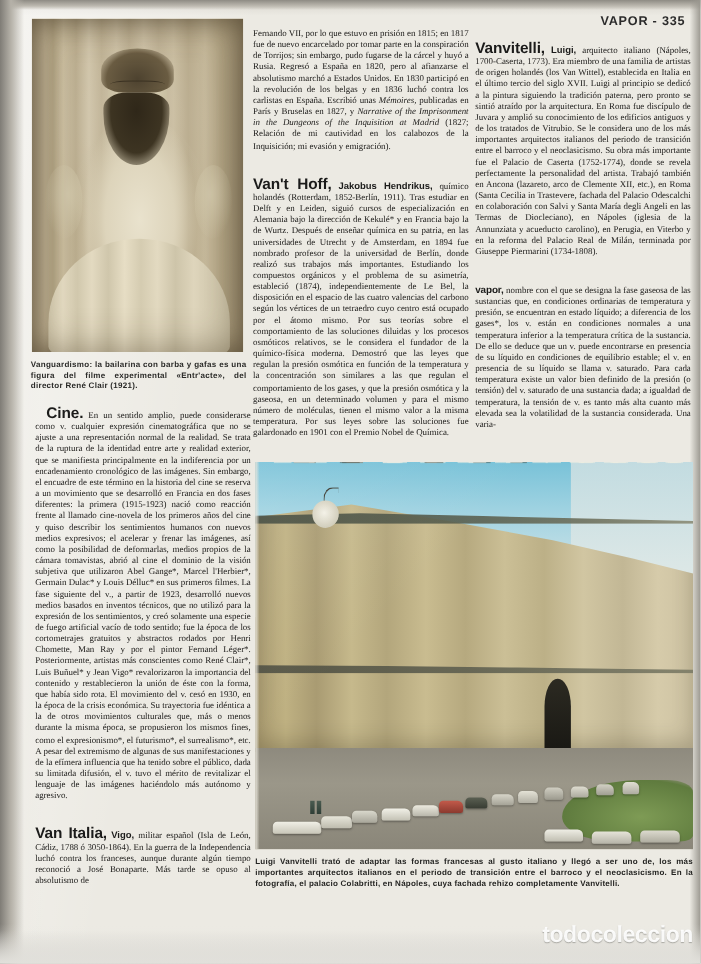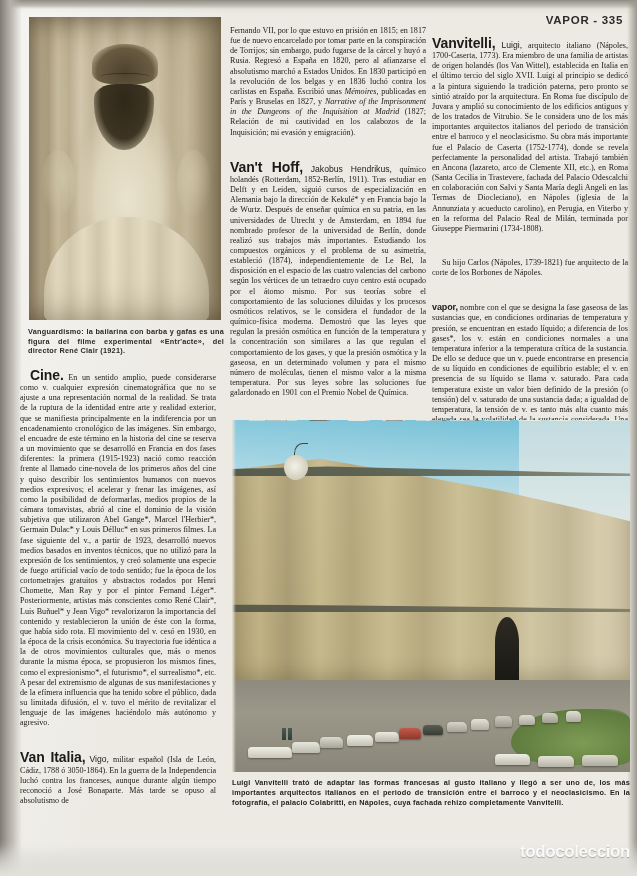--- a/index.html
+++ b/index.html
@@ -31,21 +31,21 @@
               background: linear-gradient(to top,#cfcdc7,rgba(236,234,227,0)); }
 
   .running-head {
     position: absolute; right: 14px; top: 14px;
     font-family: "Liberation Sans", sans-serif;
     font-weight: bold; font-size: 11.5px; letter-spacing: 0.7px;
     color: #2b2b2b;
   }
 
   .col { position: absolute; width: 196px; color:#262522; }
-  .col-1 { left: 20px; top: 14px; }
+  .col-1 { left: 32px; top: 14px; }
   .col-2 { left: 230px; top: 26px; width: 196px; }
   .col-3 { left: 432px; top: 38px; width: 196px; }
 
   p.body {
     margin: 0 0 0 0;
     font-size: 8.1px;
     line-height: 10.15px;
     text-align: justify;
     text-indent: 0;
     color: #22211f;
@@ -59,21 +59,21 @@
     font-weight: bold;
     font-size: 14px;
     letter-spacing: -0.1px;
     color: #1b1b1a;
   }
   .entry-head.small {
     font-size: 9px;
   }
   .entry-lead {
     font-family: "Liberation Sans", sans-serif;
-    font-weight: normal;
+    font-weight: bold;
     font-size: 8.6px;
     color: #1b1b1a;
   }
   em { font-style: italic; }
 
   
   .photo-sepia {
     position: absolute; left: 29px; top: 17px;
     width: 192px; height: 303px;
     background:
@@ -217,21 +217,21 @@
     font-size: 7.3px;
     line-height: 9.8px;
     letter-spacing: 0.2px;
     color: #242422;
     text-align: justify;
   }
 
   .watermark {
     position: absolute; right: 7px; bottom: 14px;
     font-family: "Liberation Sans", sans-serif;
-    font-weight: bold; font-size: 17px; letter-spacing: -0.4px;
+    font-weight: bold; font-size: 21px; letter-spacing: -0.4px;
     color: rgba(255,255,255,0.92);
     text-shadow: 0 1px 1px rgba(120,120,115,0.55);
     white-space: nowrap;
   }
   .wm-strip {
     position:absolute; right:0; bottom:0; width:637px; height:36px;
     background: linear-gradient(to top, rgba(232,231,226,0.75), rgba(232,231,226,0));
   }
 </style>
 </head>
@@ -265,21 +265,20 @@
     <p class="body"><span class="entry-head">Van Italia,</span> <span class="entry-lead">Vigo,</span><span> militar español (Isla de León, Cádiz, 1788 ó 3050-1864). En la guerra de la Independencia luchó contra los franceses, aunque durante algún tiempo reconoció a José Bonaparte. Más tarde se opuso al absolutismo de</span></p>
   </div>
 
   <div class="col col-2">
     <p class="body"><span>Fernando VII, por lo que estuvo en prisión en 1815; en 1817 fue de nuevo encarcelado por tomar parte en la conspiración de Torrijos; sin embargo, pudo fugarse de la cárcel y huyó a Rusia. Regresó a España en 1820, pero al afianzarse el absolutismo marchó a Estados Unidos. En 1830 participó en la revolución de los belgas y en 1836 luchó contra los carlistas en España. Escribió unas </span><em>Mémoires,</em><span> publicadas en París y Bruselas en 1827, y </span><em>Narrative of the Imprisonment in the Dungeons of the Inquisition at Madrid</em><span> (1827; Relación de mi cautividad en los calabozos de la Inquisición; mi evasión y emigración).</span></p>
     <p class="body"><span class="entry-head">Van't Hoff,</span> <span class="entry-lead">Jakobus Hendrikus,</span><span> químico holandés (Rotterdam, 1852-Berlín, 1911). Tras estudiar en Delft y en Leiden, siguió cursos de especialización en Alemania bajo la dirección de Kekulé* y en Francia bajo la de Wurtz. Después de enseñar química en su patria, en las universidades de Utrecht y de Amsterdam, en 1894 fue nombrado profesor de la universidad de Berlín, donde realizó sus trabajos más importantes. Estudiando los compuestos orgánicos y el problema de su asimetría, estableció (1874), independientemente de Le Bel, la disposición en el espacio de las cuatro valencias del carbono según los vértices de un tetraedro cuyo centro está ocupado por el átomo mismo. Por sus teorías sobre el comportamiento de las soluciones diluidas y los procesos osmóticos relativos, se le considera el fundador de la químico-física moderna. Demostró que las leyes que regulan la presión osmótica en función de la temperatura y la concentración son similares a las que regulan el comportamiento de los gases, y que la presión osmótica y la gaseosa, en un determinado volumen y para el mismo número de moléculas, tienen el mismo valor a la misma temperatura. Por sus leyes sobre las soluciones fue galardonado en 1901 con el Premio Nobel de Química.</span></p>
   </div>
 
   <div class="col col-3">
     <p class="body"><span class="entry-head">Vanvitelli,</span> <span class="entry-lead">Luigi,</span><span> arquitecto italiano (Nápoles, 1700-Caserta, 1773). Era miembro de una familia de artistas de origen holandés (los Van Wittel), establecida en Italia en el último tercio del siglo XVII. Luigi al principio se dedicó a la pintura siguiendo la tradición paterna, pero pronto se sintió atraído por la arquitectura. En Roma fue discípulo de Juvara y amplió su conocimiento de los edificios antiguos y de los tratados de Vitrubio. Se le considera uno de los más importantes arquitectos italianos del periodo de transición entre el barroco y el neoclasicismo. Su obra más importante fue el Palacio de Caserta (1752-1774), donde se revela perfectamente la personalidad del artista. Trabajó también en Ancona (lazareto, arco de Clemente XII, etc.), en Roma (Santa Cecilia in Trastevere, fachada del Palacio Odescalchi en colaboración con Salvi y Santa María degli Angeli en las Termas de Diocleciano), en Nápoles (iglesia de la Annunziata y acueducto carolino), en Perugia, en Viterbo y en la reforma del Palacio Real de Milán, terminada por Giuseppe Piermarini (1734-1808).</span></p>
-    <p class="body indent">Su hijo Carlos (Nápoles, 1739-1821) fue arquitecto de la corte de los Borbones de Nápoles.</p>
     <p class="body"><span class="entry-head small">vapor,</span><span> nombre con el que se designa la fase gaseosa de las sustancias que, en condiciones ordinarias de temperatura y presión, se encuentran en estado líquido; a diferencia de los gases*, los v. están en condiciones normales a una temperatura inferior a la temperatura crítica de la sustancia. De ello se deduce que un v. puede encontrarse en presencia de su líquido en condiciones de equilibrio estable; el v. en presencia de su líquido se llama v. saturado. Para cada temperatura existe un valor bien definido de la presión (o tensión) del v. saturado de una sustancia dada; a igualdad de temperatura, la tensión de v. es tanto más alta cuanto más elevada sea la volatilidad de la sustancia considerada. Una varia-</span></p>
   </div>
 
   <div class="photo-color">
     <div class="pc-sky"></div>
     <div class="pc-sky-right"></div>
     <div class="pc-building"></div>
     <div class="pc-roofline"></div>
     <div class="pc-cornice"></div>
 

